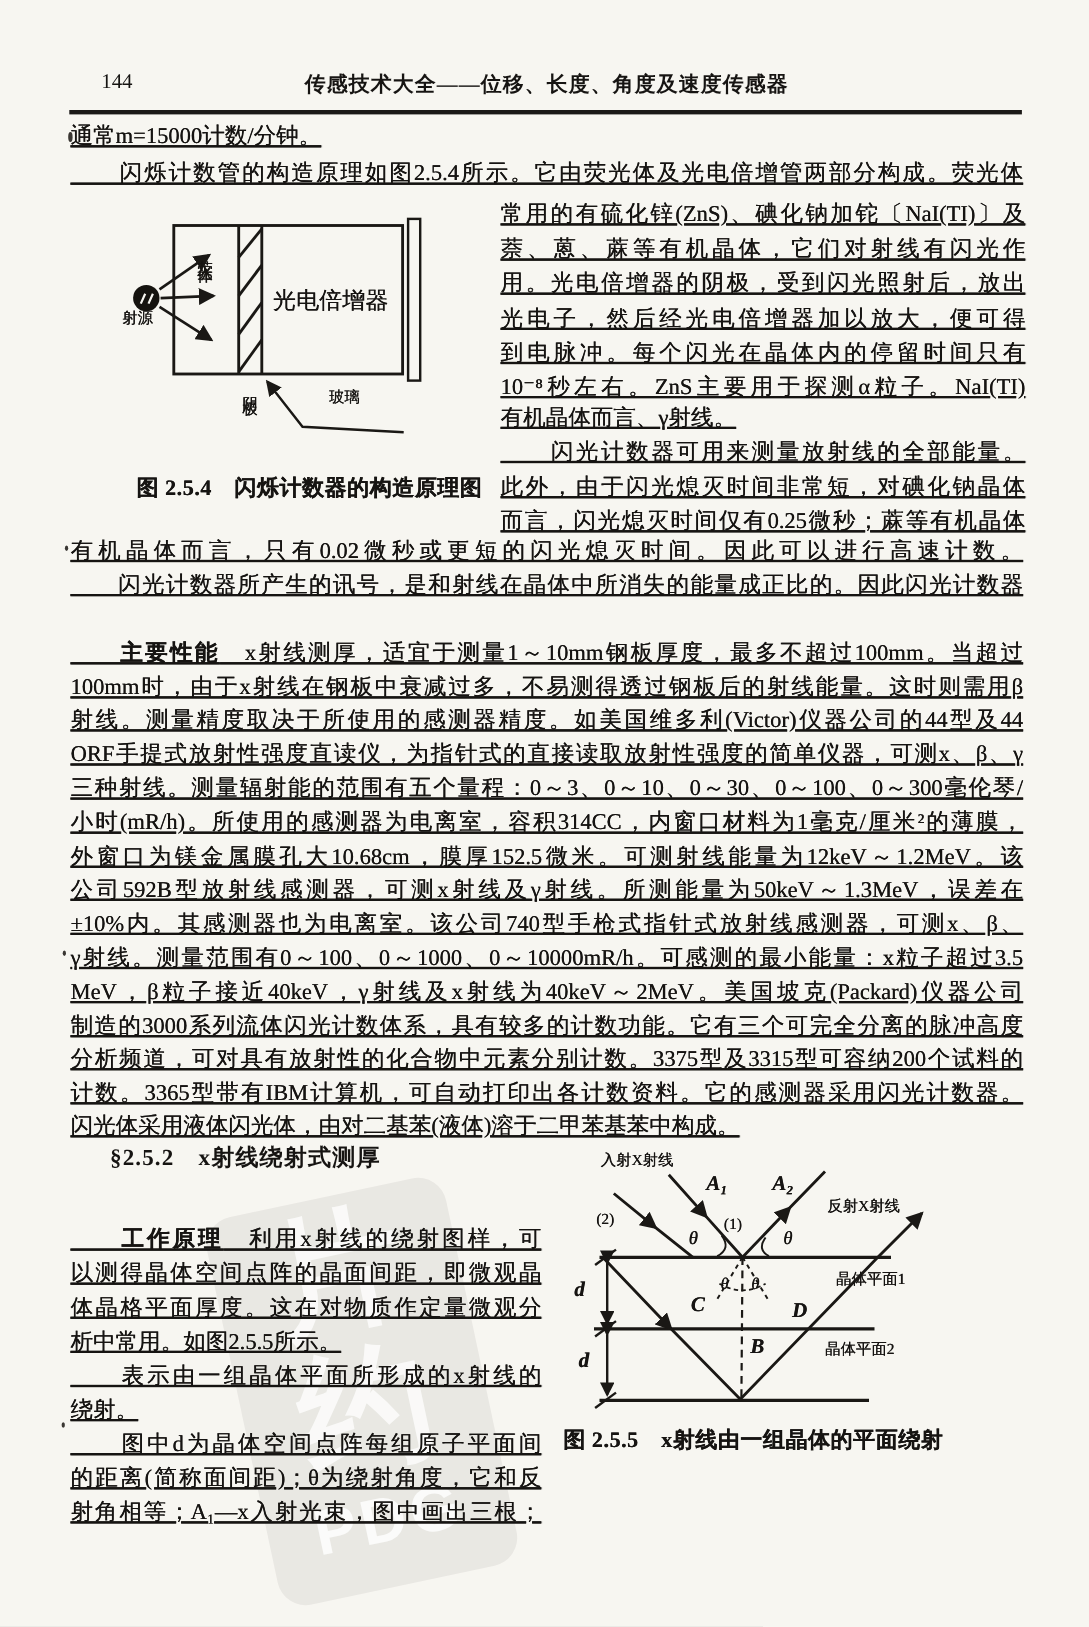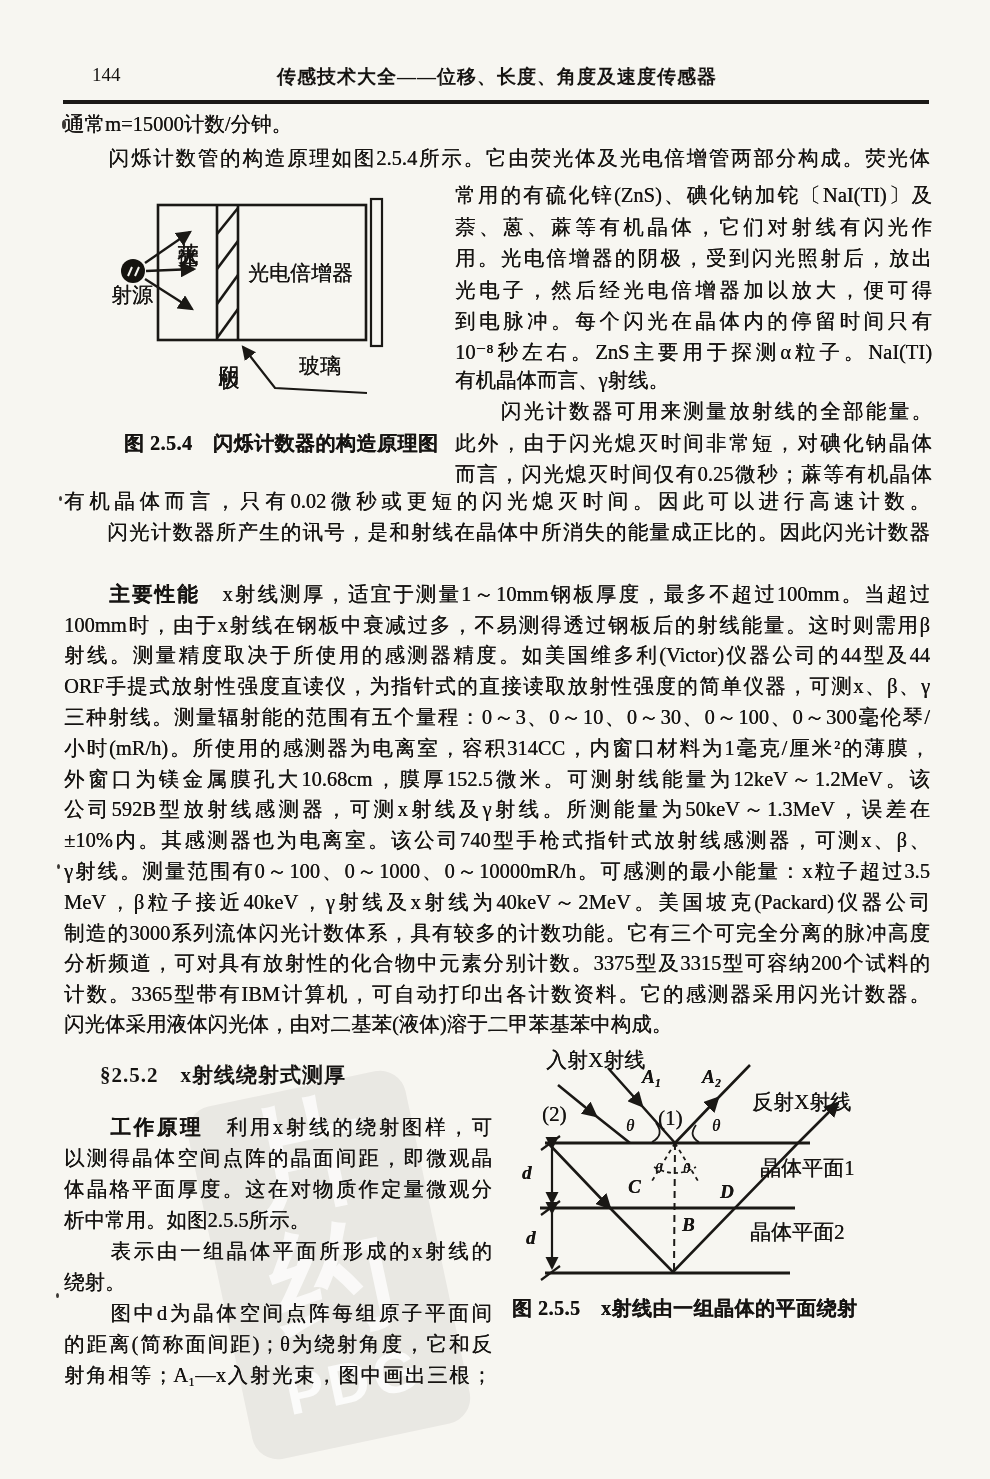--- a/index.html
+++ b/index.html
@@ -1,33 +1,33 @@
 <!DOCTYPE html>
 <html><head>
 <meta charset="utf-8">
 <style>
   html,body{margin:0;padding:0;background:#888;}
   .page{position:relative;width:990px;height:1479px;background:#f7f6f1;overflow:hidden;
         font-family:"Liberation Serif","DejaVu Serif",serif;color:#161412;}
   .tl{position:absolute;font-size:20.5px;line-height:1.2;white-space:normal;z-index:2;
-      text-shadow:0.25px 0 0 currentColor;}
+      text-shadow:0.25px 0 0 currentColor;text-decoration:underline;}
   .full{left:64px;width:866px;}
   .rcol{left:455px;width:477px;}
   .lcol{left:64px;width:428px;margin-top:45px;}
   .jline{text-align:justify;text-align-last:justify;}
   .end{text-align:justify;text-align-last:left;}
   .lead{font-weight:700;}
   .hdr-num{position:absolute;left:92px;top:64px;font-size:19px;z-index:2;}
   .hdr-title{position:absolute;left:64px;top:64px;width:866px;text-align:center;font-size:19px;
              font-weight:600;letter-spacing:1px;z-index:2;}
   .hdr-rule{position:absolute;left:63px;top:100px;width:866px;height:4px;background:#1b1917;z-index:2;}
-  .section-h{position:absolute;left:100px;top:1038px;font-size:21px;font-weight:700;z-index:2;letter-spacing:1px;margin-top:23px;}
+  .section-h{position:absolute;left:100px;top:1038px;font-size:21px;font-weight:700;z-index:2;letter-spacing:1px;}
   .fig{position:absolute;z-index:2;}
   .fig svg{position:absolute;left:0;top:0;}
-  .flabel{position:absolute;font-size:21px;line-height:1.05;white-space:nowrap;
+  .flabel{position:absolute;font-size:14px;line-height:1.05;white-space:nowrap;
           text-shadow:0.25px 0 0 currentColor;}
   .vert{writing-mode:vertical-rl;text-orientation:upright;letter-spacing:3px;}
   .cap{position:absolute;font-size:20px;font-weight:600;letter-spacing:0.5px;z-index:2;
        text-shadow:0.25px 0 0 currentColor;}
   .it{font-style:italic;font-family:"Liberation Serif",serif;text-align:center;}
   .wm{position:absolute;left:218px;top:1085px;width:222px;height:360px;z-index:1;
       transform:rotate(-12deg);background:rgba(125,122,115,0.11);border-radius:26px;}
   .wm-glyph{position:absolute;left:18px;top:8px;width:186px;height:250px;color:rgba(255,255,255,0.75);
             font-size:120px;line-height:1.05;text-align:center;font-weight:700;overflow:hidden;}
   .wm-text{position:absolute;left:0;bottom:28px;width:100%;text-align:center;

